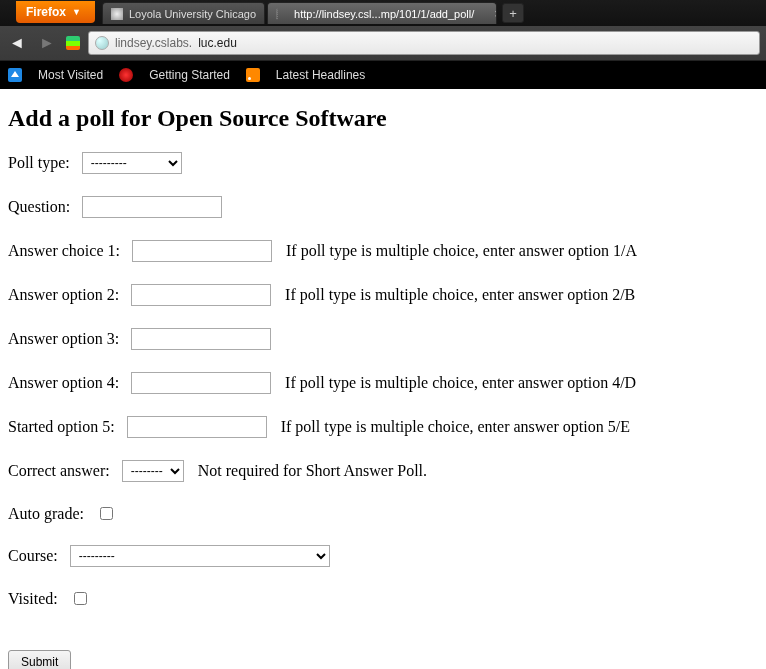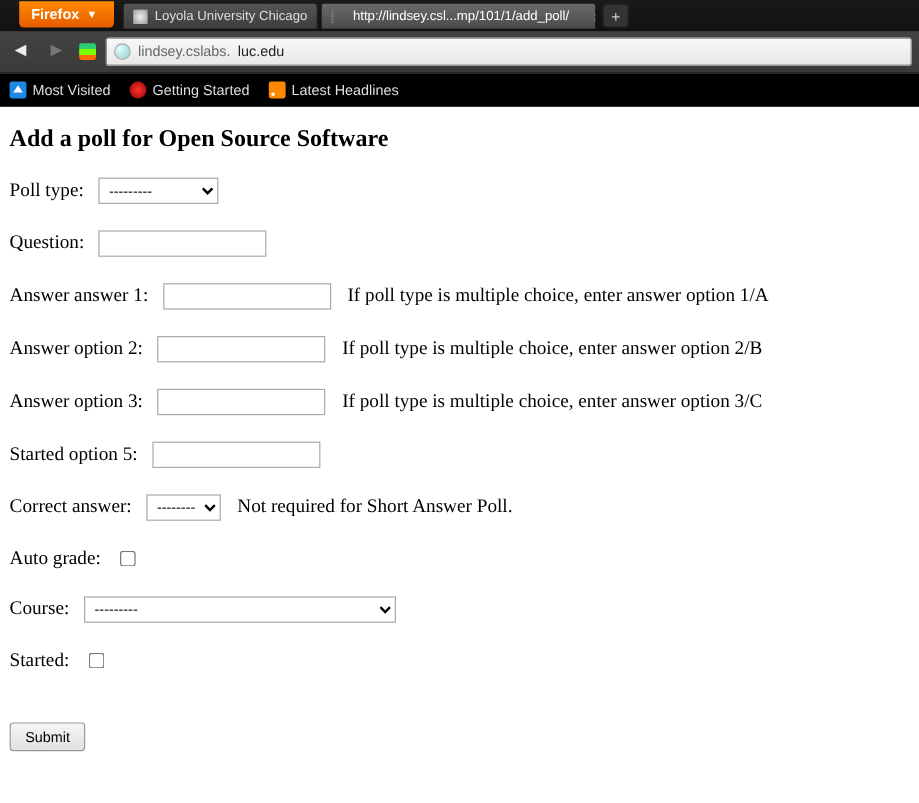--- a/index.html
+++ b/index.html
@@ -130,36 +130,36 @@
   .bookmarks {
     display: flex;
     align-items: center;
     height: 28px;
     background: #000;
     color: #ddd;
     font-size: 12px;
     padding: 0 8px;
     gap: 16px;
   }
-  .bm-item { display: flex; align-items: center; gap: 5px; }
+  .bm-item { display: flex; align-items: center; gap: 16px; }
   .bm-icon-blue { width:14px;height:14px;background:#1e88e5;display:inline-block;border-radius:2px;position:relative;}
   .bm-icon-blue::after{content:"";position:absolute;left:3px;top:3px;width:0;height:0;border-left:4px solid transparent;border-right:4px solid transparent;border-bottom:6px solid #fff;transform:rotate(0);}
   .bm-icon-red { width:14px;height:14px;background:radial-gradient(#f33,#900);display:inline-block;border-radius:50%;}
   .bm-icon-rss { width:14px;height:14px;background:#f80;display:inline-block;border-radius:2px;position:relative;}
   .bm-icon-rss::after{content:"";position:absolute;left:2px;bottom:2px;width:3px;height:3px;background:#fff;border-radius:50%;}
 
   
   .page {
     padding: 10px 8px 24px;
     font-family: "Times New Roman", serif;
     font-size: 16px;
     color: #000;
   }
   .page h2 {
-    font-size: 20px;
+    font-size: 24px;
     font-weight: bold;
     margin: 6px 0 20px;
   }
   .field-row {
     margin: 0 0 22px;
     display: flex;
     align-items: center;
     gap: 12px;
     flex-wrap: wrap;
   }
@@ -242,37 +242,42 @@
       <option>---------</option>
     </select>
   </div>
 
   <div class="field-row">
     <label>Question:</label>
     <input type="text" class="txt-med" value="" style="">
   </div>
 
   <div class="field-row">
-    <label>Answer answer 1:</label>
+    <label>Answer choice 1:</label>
     <input type="text" class="txt-med" value="" style="">
     <span class="hint">If poll type is multiple choice, enter answer option 1/A</span>
   </div>
   <div class="field-row">
     <label>Answer option 2:</label>
     <input type="text" class="txt-med" value="" style="">
     <span class="hint">If poll type is multiple choice, enter answer option 2/B</span>
   </div>
   <div class="field-row">
     <label>Answer option 3:</label>
     <input type="text" class="txt-med" value="" style="">
-    <span class="hint">If poll type is multiple choice, enter answer option 3/C</span>
+  </div>
+  <div class="field-row">
+    <label>Answer option 4:</label>
+    <input type="text" class="txt-med" value="" style="">
+    <span class="hint">If poll type is multiple choice, enter answer option 4/D</span>
   </div>
   <div class="field-row">
     <label>Started option 5:</label>
     <input type="text" class="txt-med" value="" style="">
+    <span class="hint">If poll type is multiple choice, enter answer option 5/E</span>
   </div>
 
   <div class="field-row">
     <label>Correct answer:</label>
     <select class="sel-tiny">
       <option>---------</option>
     </select>
     <span class="hint">Not required for Short Answer Poll.</span>
   </div>
 
@@ -282,20 +287,20 @@
   </div>
 
   <div class="field-row">
     <label>Course:</label>
     <select class="sel-wide">
       <option>---------</option>
     </select>
   </div>
 
   <div class="field-row">
-    <label>Started:</label>
+    <label>Visited:</label>
     <input type="checkbox" style="">
   </div>
 
   <div class="field-row">
     <button class="submit-btn">Submit</button>
   </div>
 </div>
 
 </body></html>

